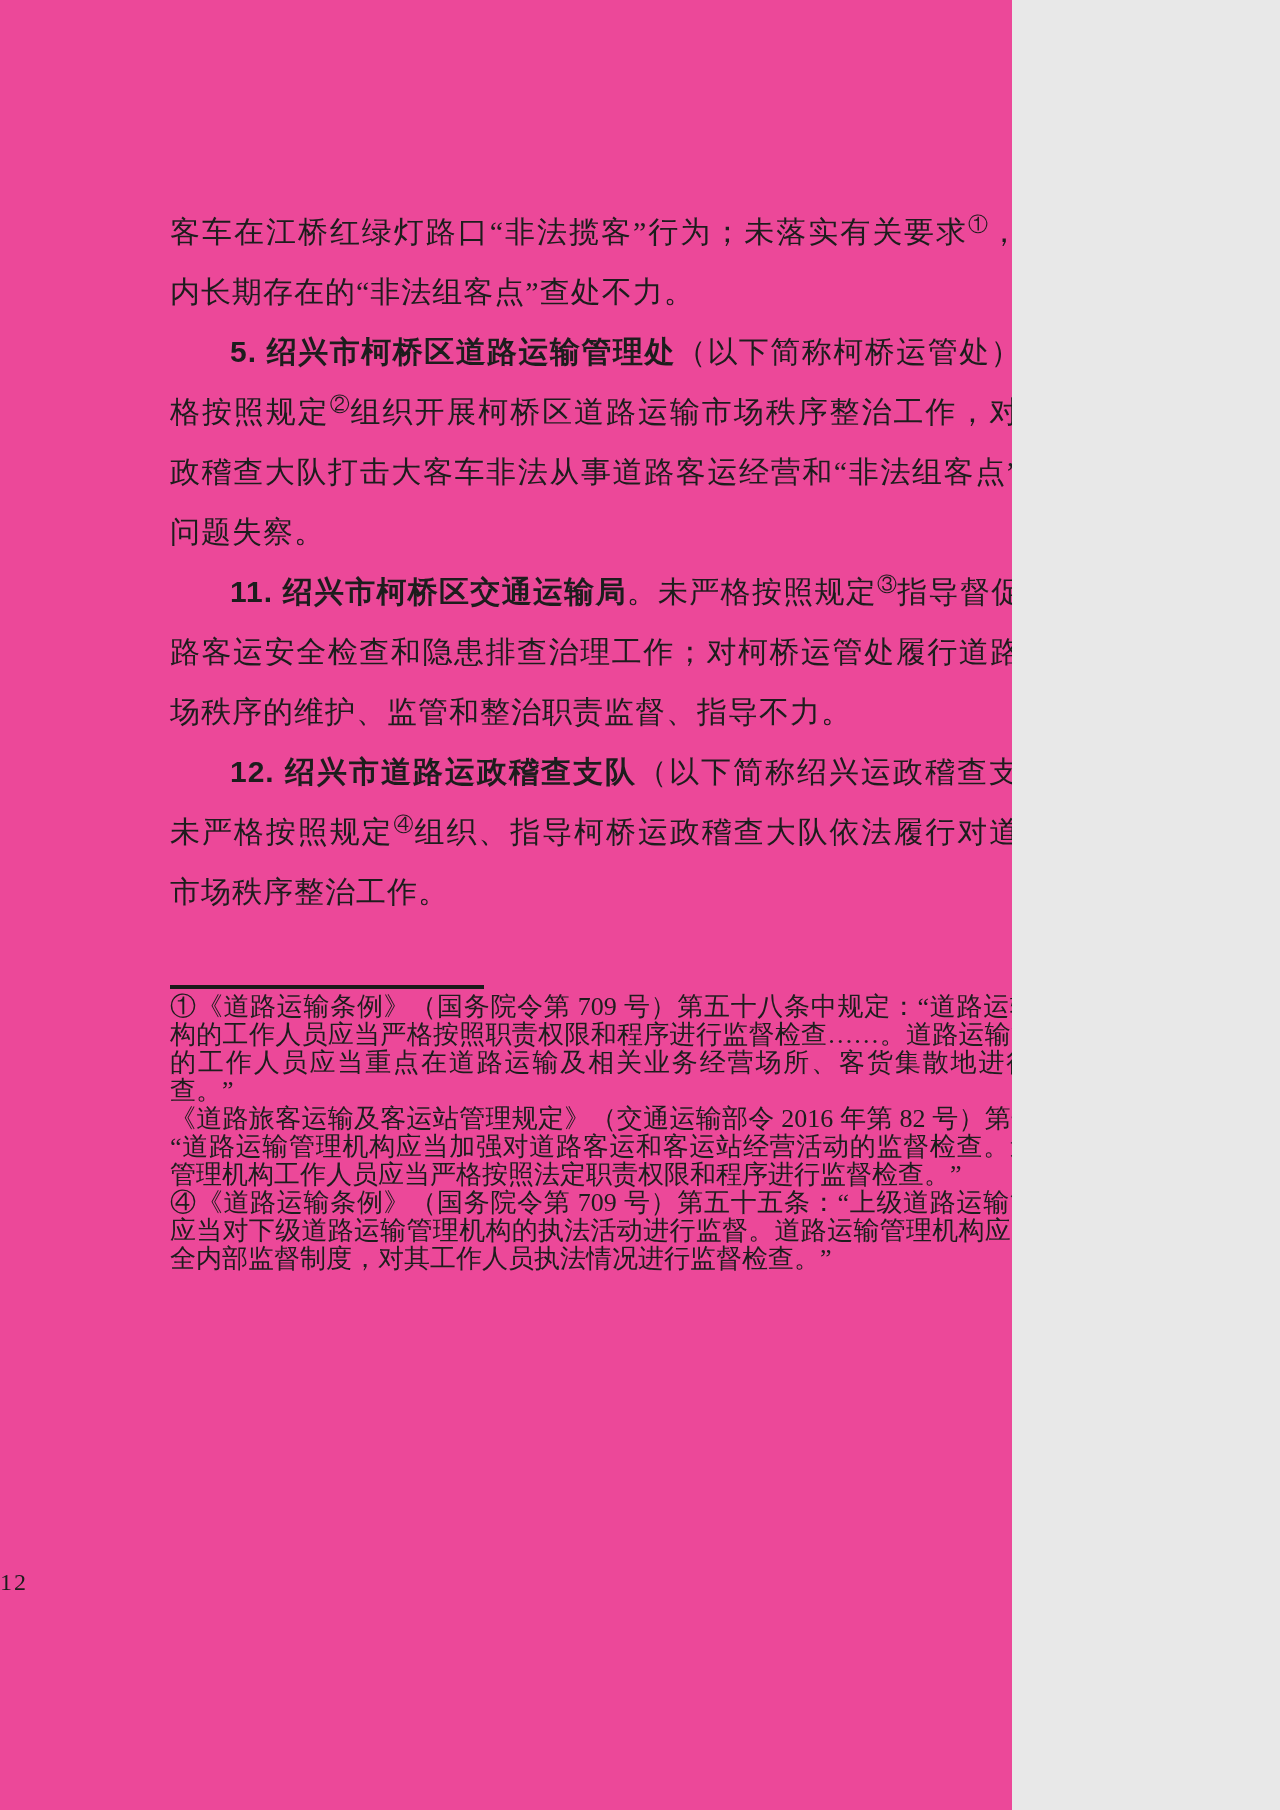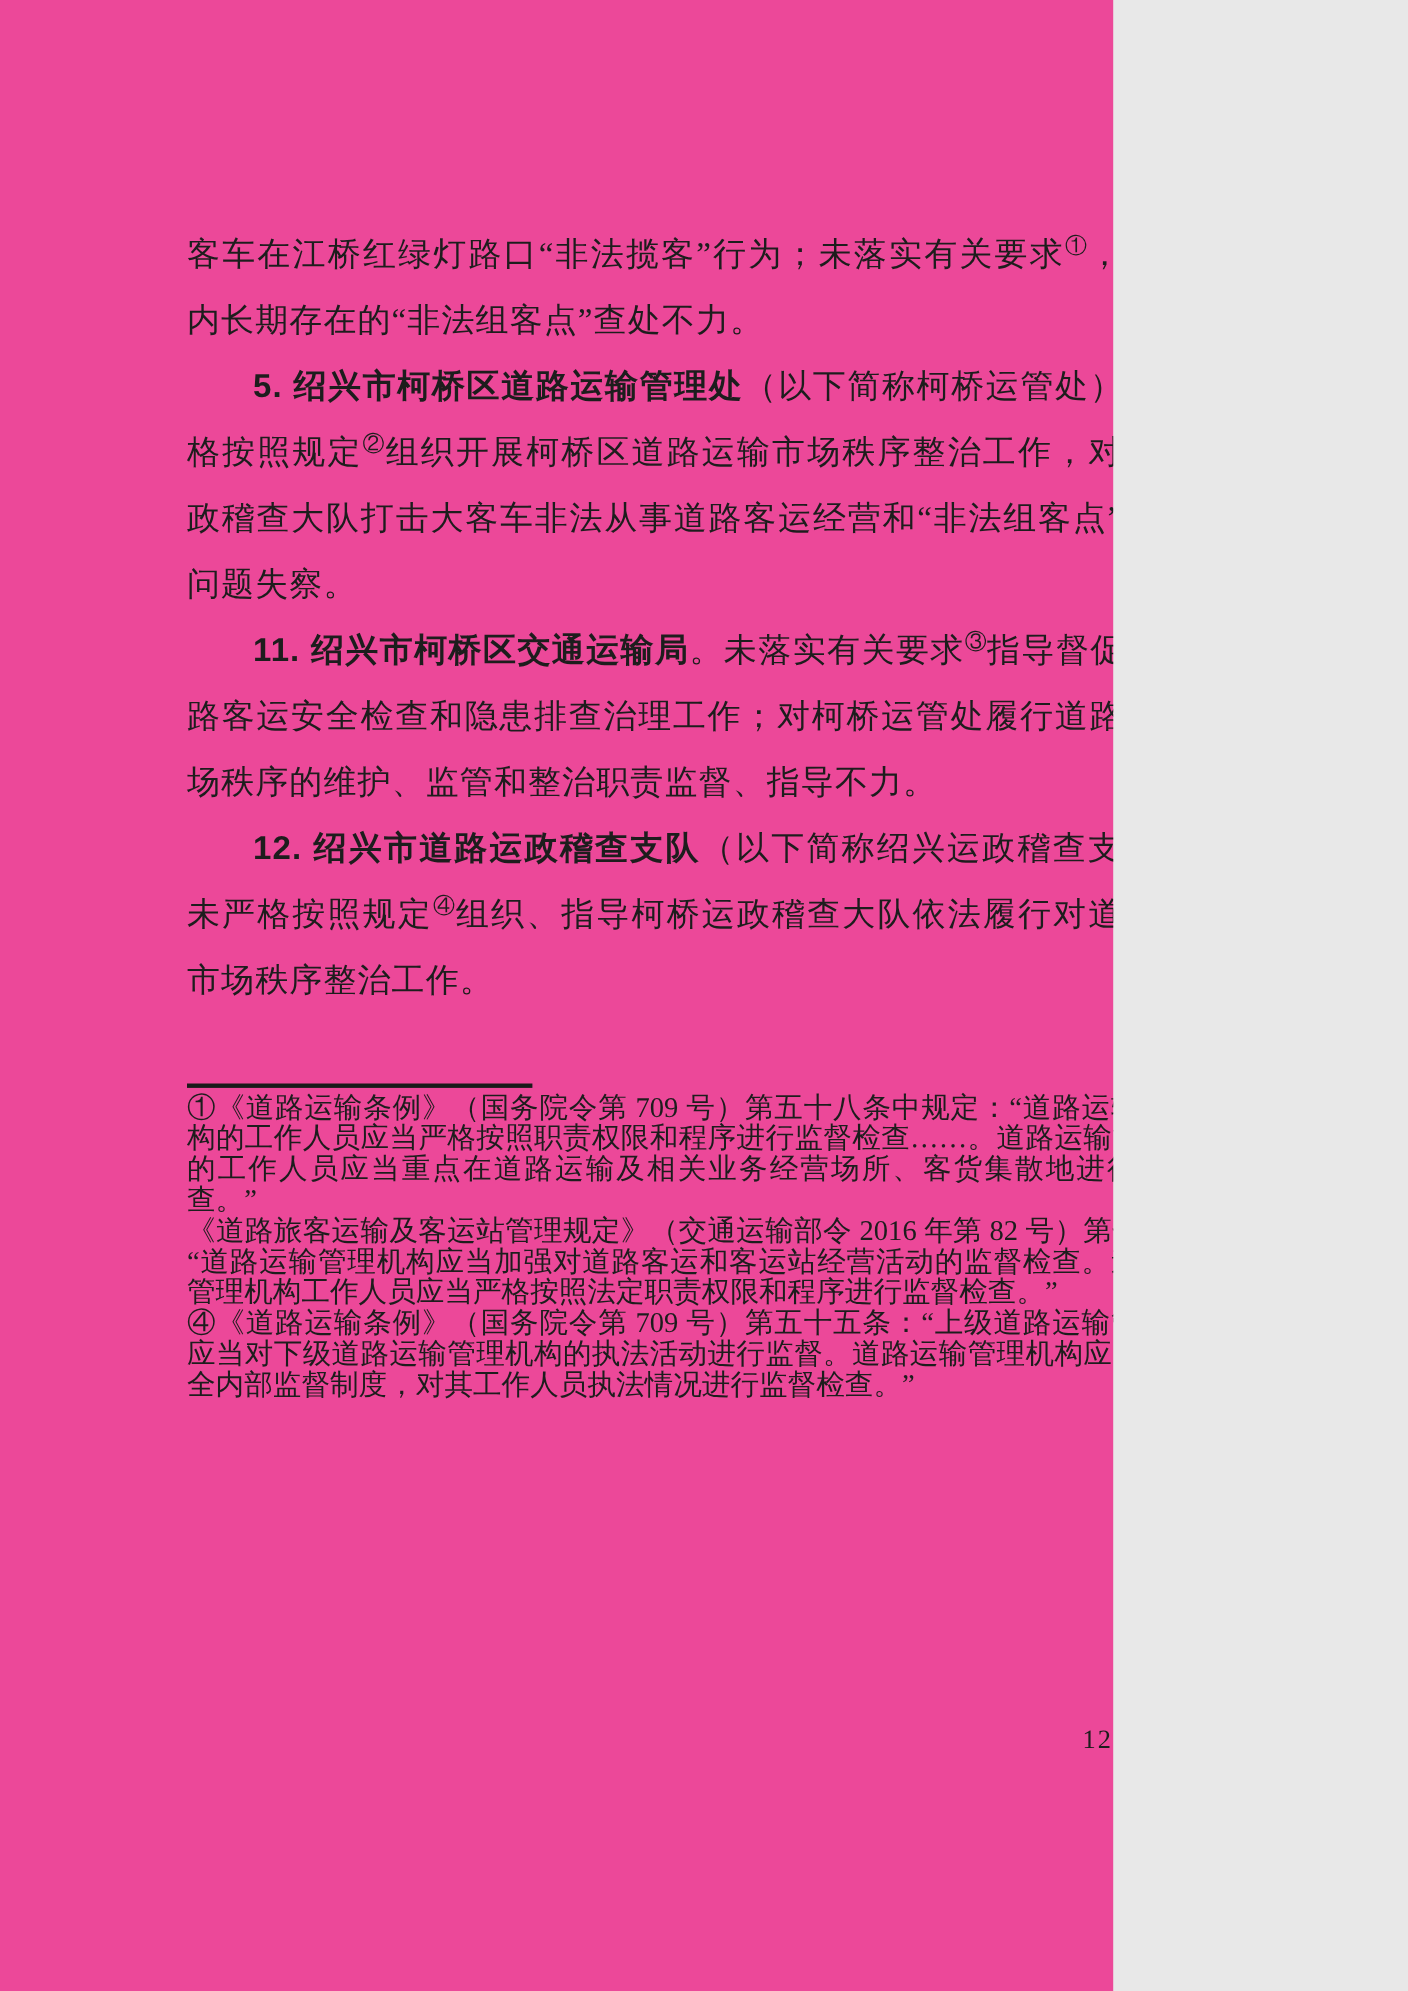--- a/index.html
+++ b/index.html
@@ -52,36 +52,36 @@
     line-height:28px;
     text-align:justify;
     text-justify:inter-character;
   }
   .footnotes p{margin:0;padding:0;}
   .page-number{
     position:absolute;
     top:1569px;
     left:0;
     width:100%;
-    text-align:right;
+    text-align:left;
     font-size:24px;
     letter-spacing:2px;
   }
 </style>
 </head>
 <body>
 
 <div class="page">
 
   <div class="body-text">
     <p><span>客车在江桥红绿灯路口“非法揽客”行为；未落实有关要求</span><sup class="fnref">①</sup><span>，对辖区内长期存在的“非法组客点”查处不力。</span></p>
 
     <p class="indent"><span class="hei">5. 绍兴市柯桥区道路运输管理处</span><span>（以下简称柯桥运管处）。未严格按照规定</span><sup class="fnref">②</sup><span>组织开展柯桥区道路运输市场秩序整治工作，对柯桥运政稽查大队打击大客车非法从事道路客运经营和“非法组客点”不力的问题失察。</span></p>
 
-    <p class="indent"><span class="hei">11. 绍兴市柯桥区交通运输局</span><span>。未落实有关要求</span><sup class="fnref">③</sup><span>指导督促全区道路客运安全检查和隐患排查治理工作；对柯桥运管处履行道路运输市场秩序的维护、监管和整治职责监督、指导不力。</span></p>
+    <p class="indent"><span class="hei">11. 绍兴市柯桥区交通运输局</span><span>。未严格按照规定</span><sup class="fnref">③</sup><span>指导督促全区道路客运安全检查和隐患排查治理工作；对柯桥运管处履行道路运输市场秩序的维护、监管和整治职责监督、指导不力。</span></p>
 
     <p class="indent"><span class="hei">12. 绍兴市道路运政稽查支队</span><span>（以下简称绍兴运政稽查支队）。未严格按照规定</span><sup class="fnref">④</sup><span>组织、指导柯桥运政稽查大队依法履行对道路运输市场秩序整治工作。</span></p>
   </div>
 
   <div class="fn-sep"></div>
 
   <div class="footnotes">
     <p>①《道路运输条例》（国务院令第 709 号）第五十八条中规定：“道路运输管理机构的工作人员应当严格按照职责权限和程序进行监督检查……。道路运输管理机构的工作人员应当重点在道路运输及相关业务经营场所、客货集散地进行监督检查。”</p>
     <p>《道路旅客运输及客运站管理规定》（交通运输部令 2016 年第 82 号）第七十条：“道路运输管理机构应当加强对道路客运和客运站经营活动的监督检查。道路运输管理机构工作人员应当严格按照法定职责权限和程序进行监督检查。”</p>
     <p>④《道路运输条例》（国务院令第 709 号）第五十五条：“上级道路运输管理机构应当对下级道路运输管理机构的执法活动进行监督。道路运输管理机构应当建立健全内部监督制度，对其工作人员执法情况进行监督检查。”</p>

